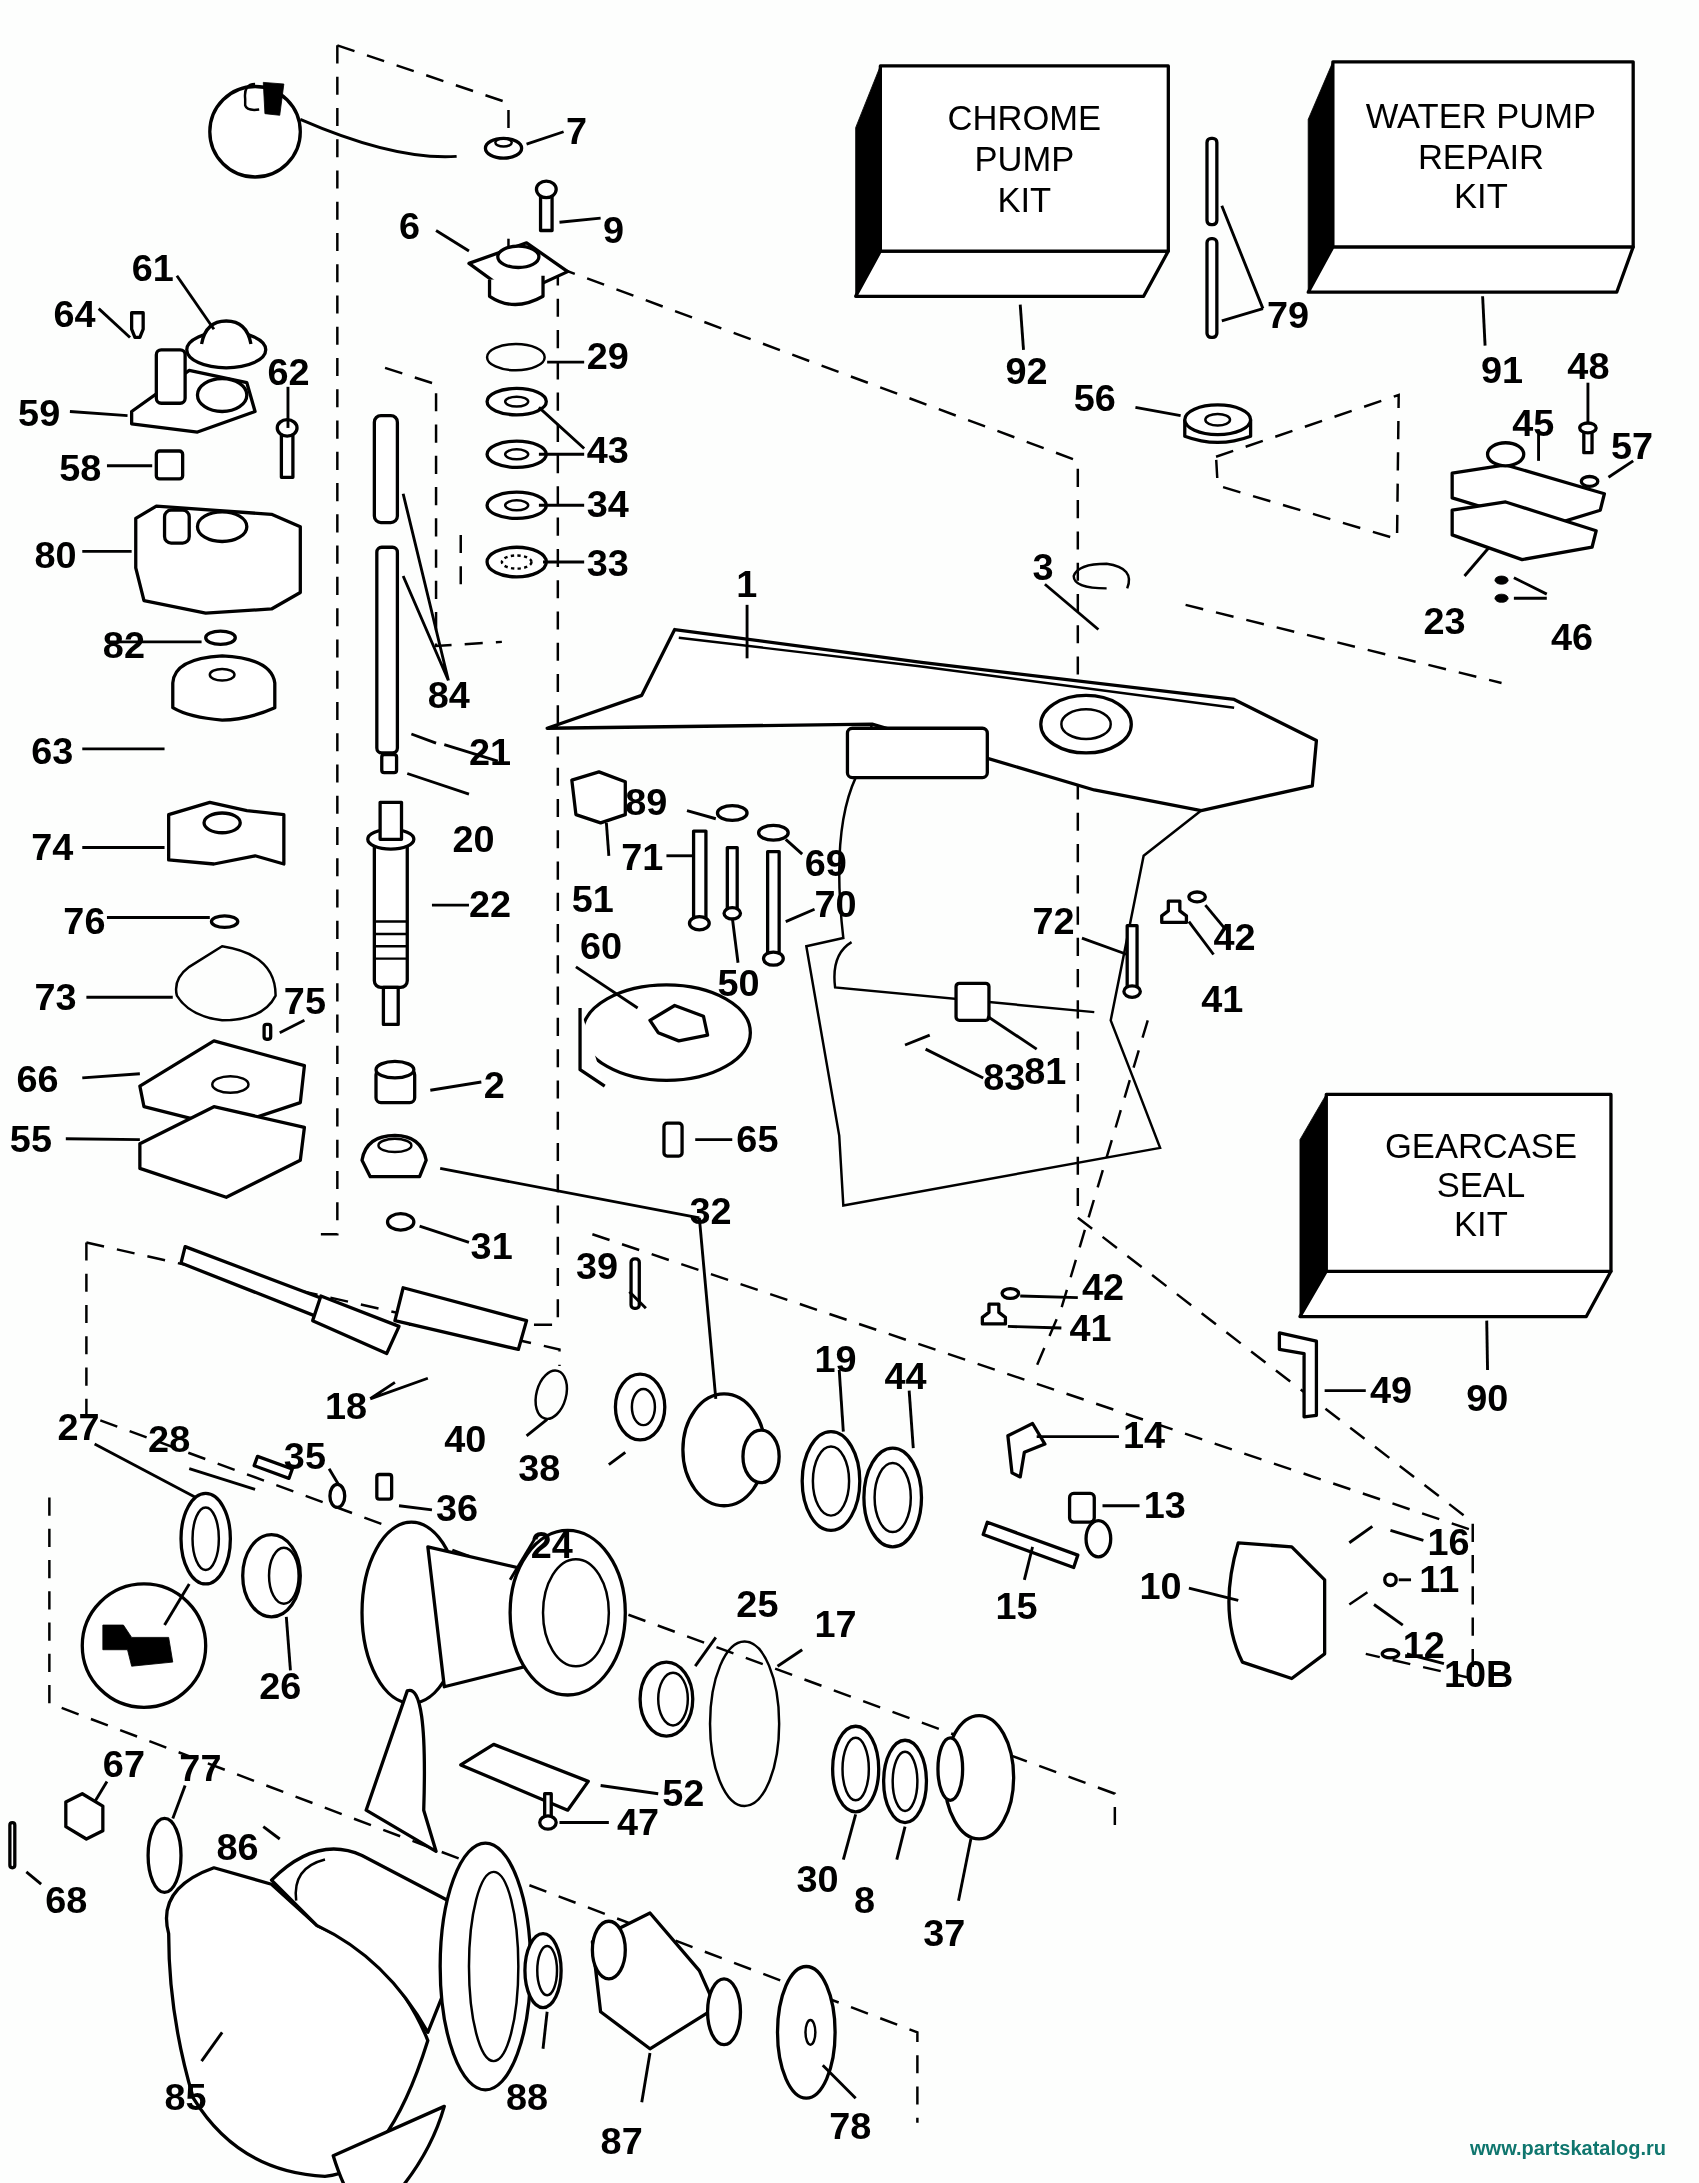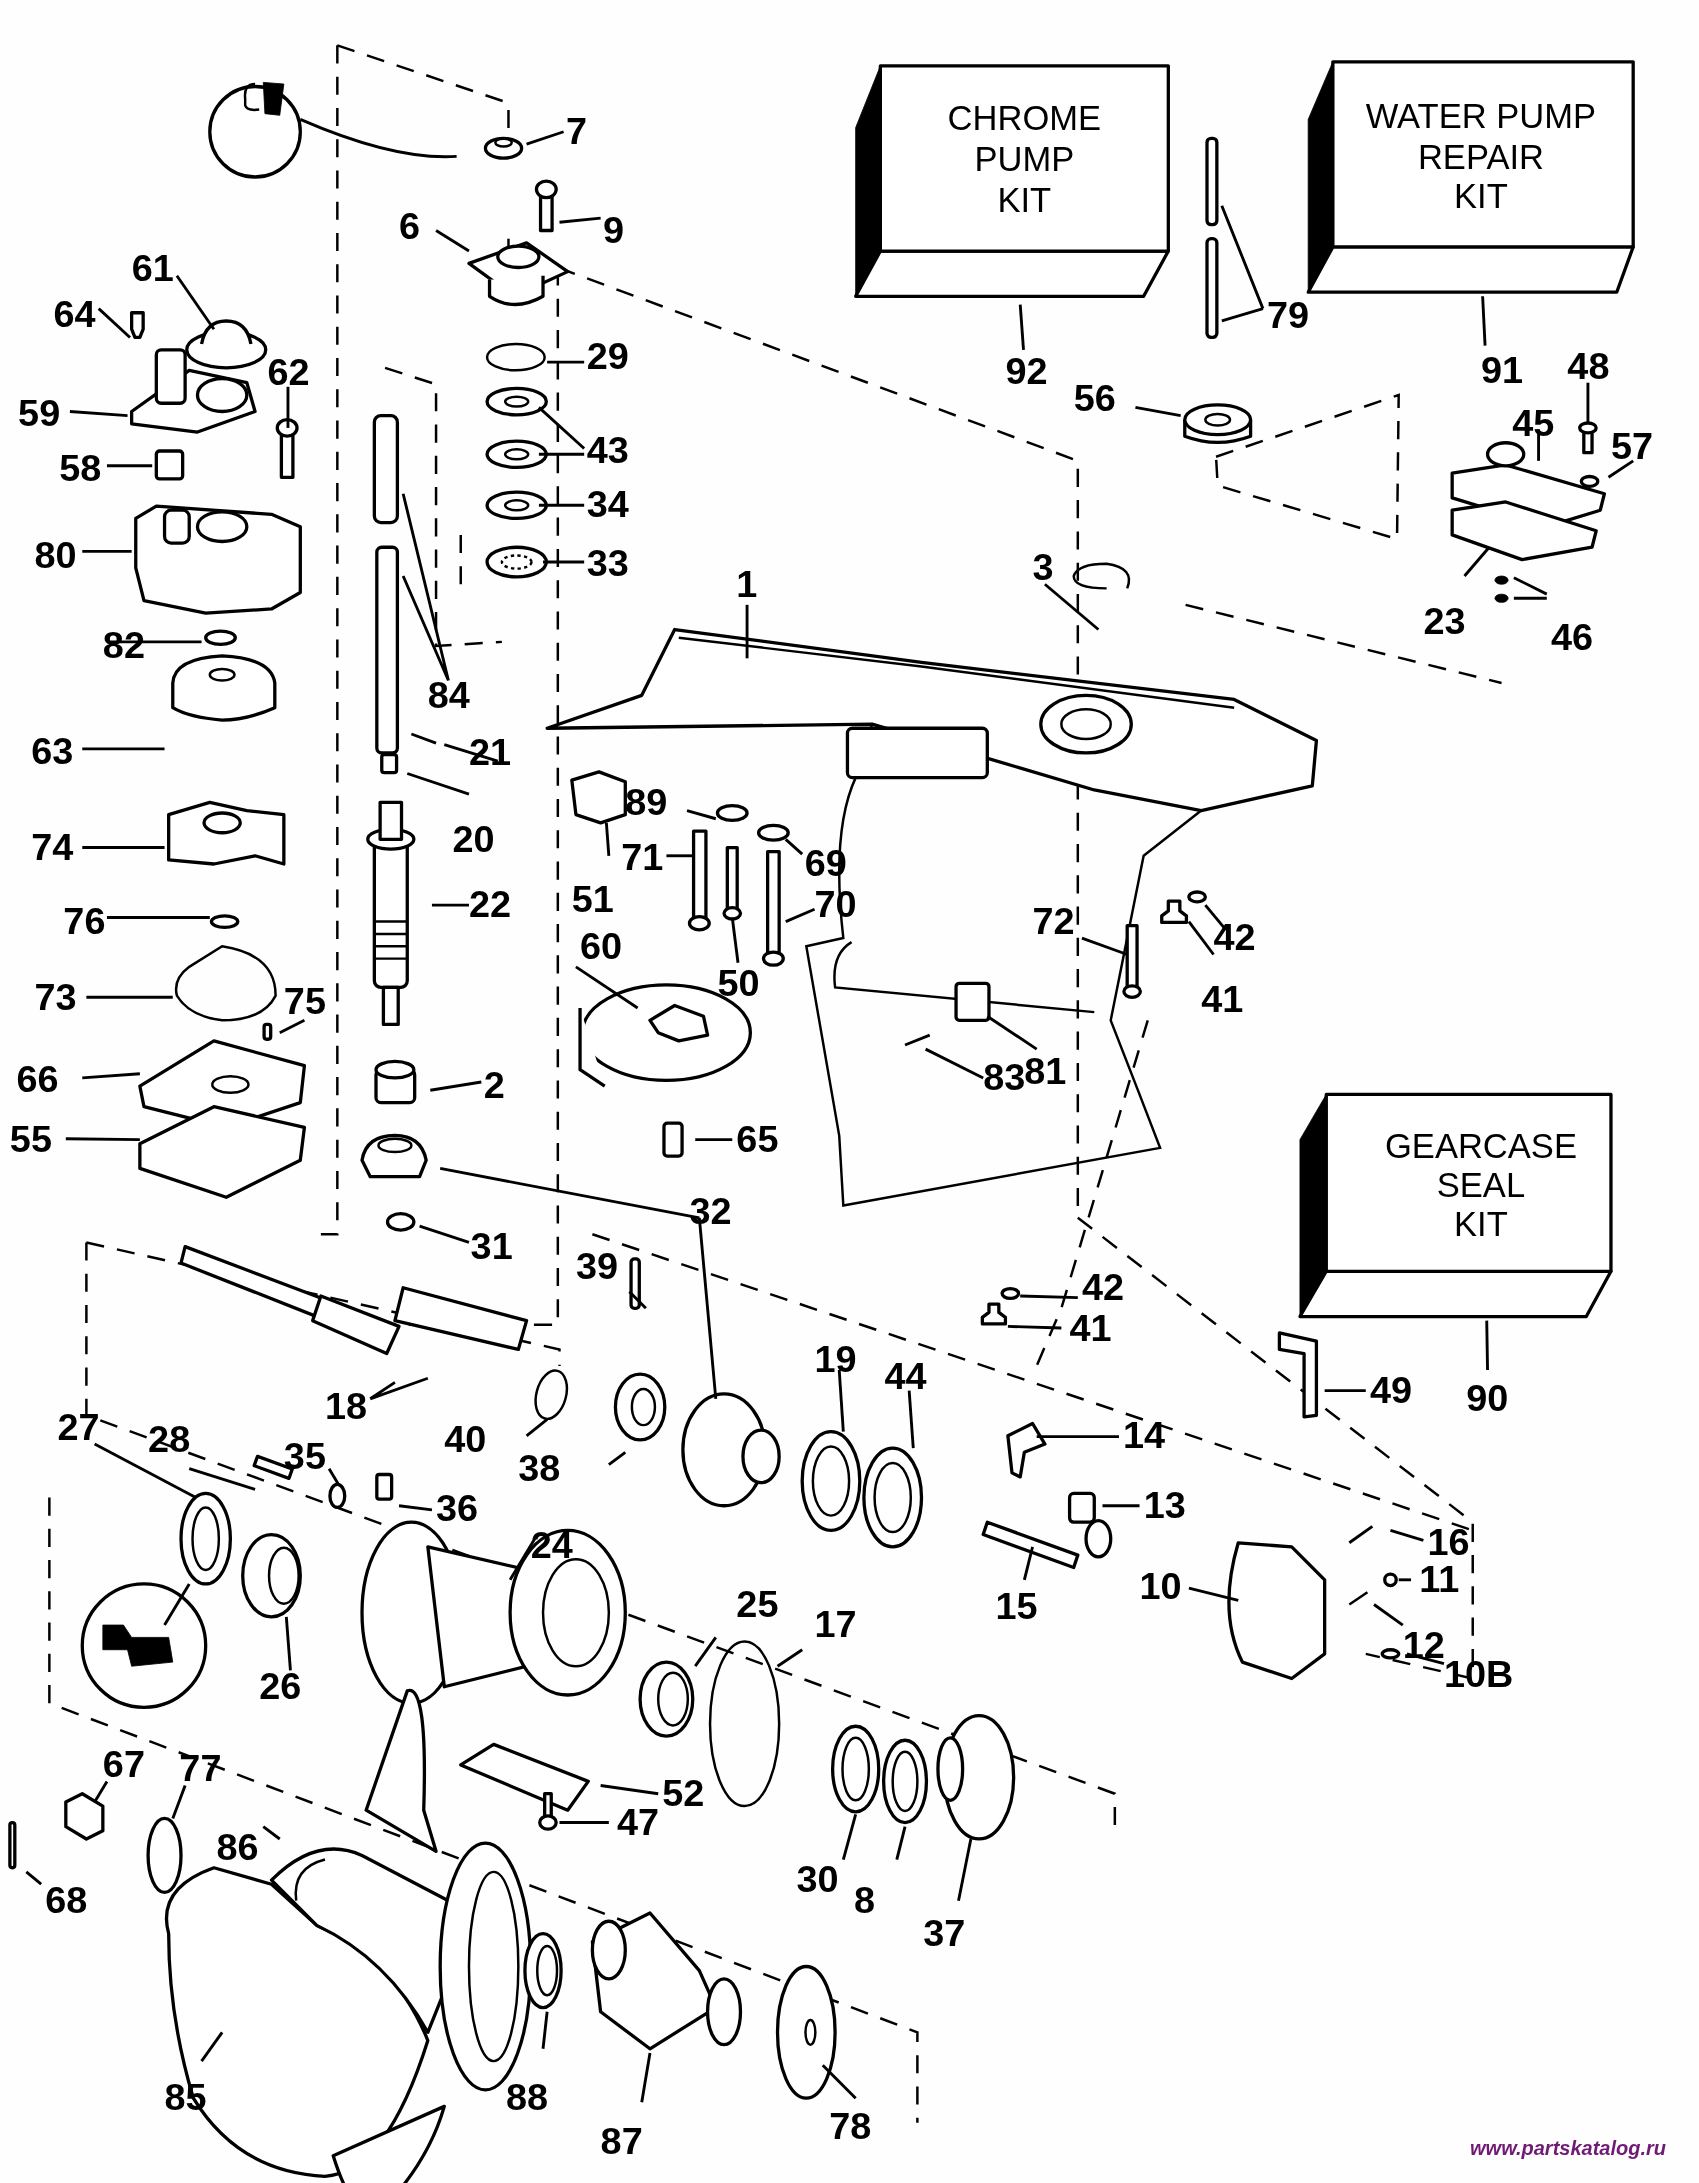--- a/index.html
+++ b/index.html
@@ -5,21 +5,21 @@
     html, body { margin: 0; padding: 0; background: #fdfefd; }
     body { width: 1699px; height: 2183px; position: relative; overflow: hidden; font-family: "Liberation Sans", sans-serif; }
     #diagram { position: absolute; left: 0; top: 0; width: 1699px; height: 2183px; }
     .callout { font-family: "Liberation Sans", sans-serif; font-weight: bold; font-size: 46px; fill: #000; }
     .kit-text { font-family: "Liberation Sans", sans-serif; font-size: 42px; fill: #000; text-anchor: middle; }
     .part { fill: #fff; stroke: #000; stroke-width: 4; stroke-linejoin: round; }
     .thin { fill: none; stroke: #000; stroke-width: 3; }
     .lead { stroke: #000; stroke-width: 3.5; fill: none; }
     .dash { stroke: #000; stroke-width: 3; fill: none; stroke-dasharray: 22 16; }
     .solid-black { fill: #000; stroke: #000; }
-    .watermark { position: absolute; right: 33px; bottom: 23px; font-family: "Liberation Sans", sans-serif; font-weight: bold; font-style: italic; font-size: 20px; color: #701a75; }
+    .watermark { position: absolute; right: 33px; bottom: 23px; font-family: "Liberation Sans", sans-serif; font-weight: bold; font-size: 20px; color: #0f766e; }
   </style>
 </head>
 <body>
 
 <svg id="diagram" viewBox="0 0 2065 2653" xmlns="http://www.w3.org/2000/svg">
 
   <g>
     <path class="dash" d="M410 55 V1500 H390"></path>
     <path class="dash" d="M410 55 L618 125 V160"></path>
     <path class="dash" d="M618 290 V300"></path>

